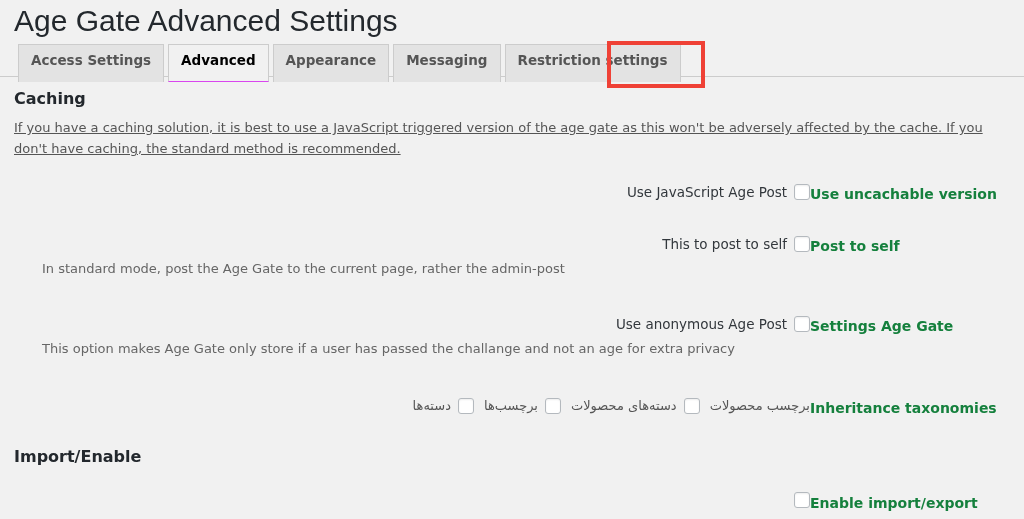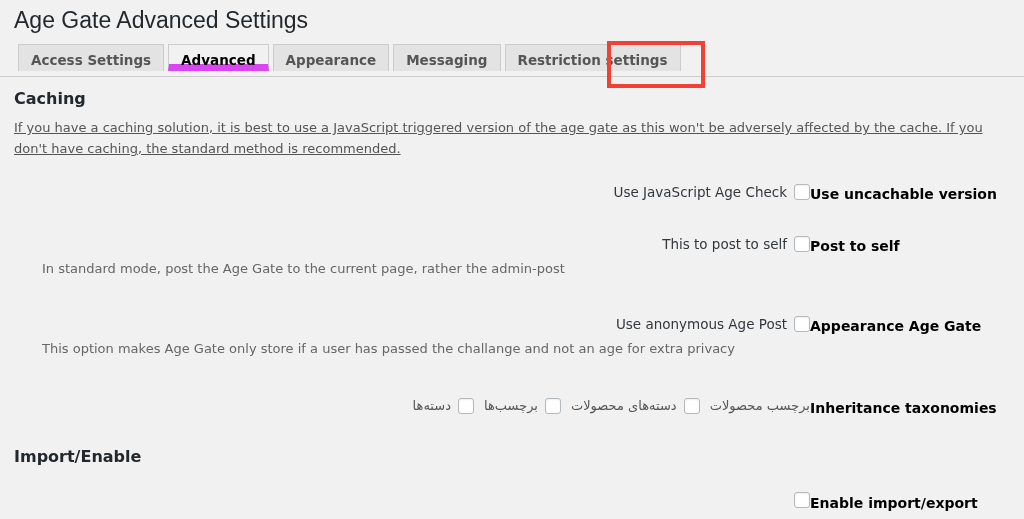--- a/index.html
+++ b/index.html
@@ -17,21 +17,21 @@
     direction: rtl;
   }
 
   
   .page-title {
     position: absolute;
     top: 6px;
     left: 14px;
     right: 14px;
     text-align: left;
-    font-size: 23px;
+    font-size: 30px;
     line-height: 29px;
     font-weight: 400;
     color: #23282d;
     font-family: "Liberation Sans", "DejaVu Sans", sans-serif;
   }
 
   
   .nav-tab-wrapper {
     position: absolute;
     top: 44px;
@@ -43,35 +43,35 @@
     padding-left: 14px;
     text-align: left;
     direction: ltr;
     white-space: nowrap;
   }
   .nav-tab {
     display: inline-block;
     box-sizing: border-box;
     margin: 0 0 -1px 4px;
     padding: 6px 12px 7px;
-    height: 27px;
+    height: 38px;
     background: #e3e3e3;
     border: 1px solid #ccc;
     border-bottom: none;
     font-size: 13.5px;
     line-height: 19px;
     font-weight: 600;
     color: #555;
     font-family: "DejaVu Sans", "Liberation Sans", sans-serif;
     vertical-align: bottom;
     text-decoration: none;
   }
   .nav-tab.active {
     background: #f1f1f1;
-    border-bottom: 7px solid #d946ef;
+    border-bottom: 1px solid #d946ef;
     color: #000;
   }
 
   
   .tab-highlight {
     position: absolute;
     left: 607px;
     top: 41px;
     width: 98px;
     height: 47px;
@@ -126,21 +126,21 @@
     flex-direction: row;
     align-items: flex-start;
   }
   .row-label {
     width: 200px;
     flex: 0 0 200px;
     order: 0;
     text-align: left;
     font-size: 14px;
     font-weight: 700;
-    color: #000000;
+    color: #15803d;
     line-height: 20px;
     padding-top: 1px;
     font-family: "DejaVu Sans", "Liberation Sans", sans-serif;
   }
   .row-fields {
     flex: 1 1 auto;
     order: 1;
     padding-left: 28px;
     box-sizing: border-box;
     text-align: left;
@@ -217,42 +217,42 @@
 
   <h2 class="section-head caching">Caching</h2>
 
   <div class="section-desc"><span>If you have a caching solution, it is best to use a JavaScript triggered version of the age gate as this won't be adversely affected by the cache. If you don't have caching, the standard method is recommended.</span></div>
 
   <div class="row r-js">
     <div class="row-label">Use uncachable version</div>
     <div class="row-fields">
       <label class="cb-line">
         <span class="cb-item">
-          <span class="cb-text">Use JavaScript Age Check</span>
+          <span class="cb-text">Use JavaScript Age Post</span>
           <span class="cb"></span>
         </span>
       </label>
     </div>
   </div>
 
   <div class="row r-post">
     <div class="row-label">Post to self</div>
     <div class="row-fields">
       <label class="cb-line">
         <span class="cb-item">
           <span class="cb-text">This to post to self</span>
           <span class="cb"></span>
         </span>
       </label>
       <div class="field-desc"><span>In standard mode, post the Age Gate to the current page, rather the admin-post</span></div>
     </div>
   </div>
 
   <div class="row r-anon">
-    <div class="row-label">Appearance Age Gate</div>
+    <div class="row-label">Settings Age Gate</div>
     <div class="row-fields">
       <label class="cb-line">
         <span class="cb-item">
           <span class="cb-text">Use anonymous Age Post</span>
           <span class="cb"></span>
         </span>
       </label>
       <div class="field-desc"><span>This option makes Age Gate only store if a user has passed the challange and not an age for extra privacy</span></div>
     </div>
   </div>

